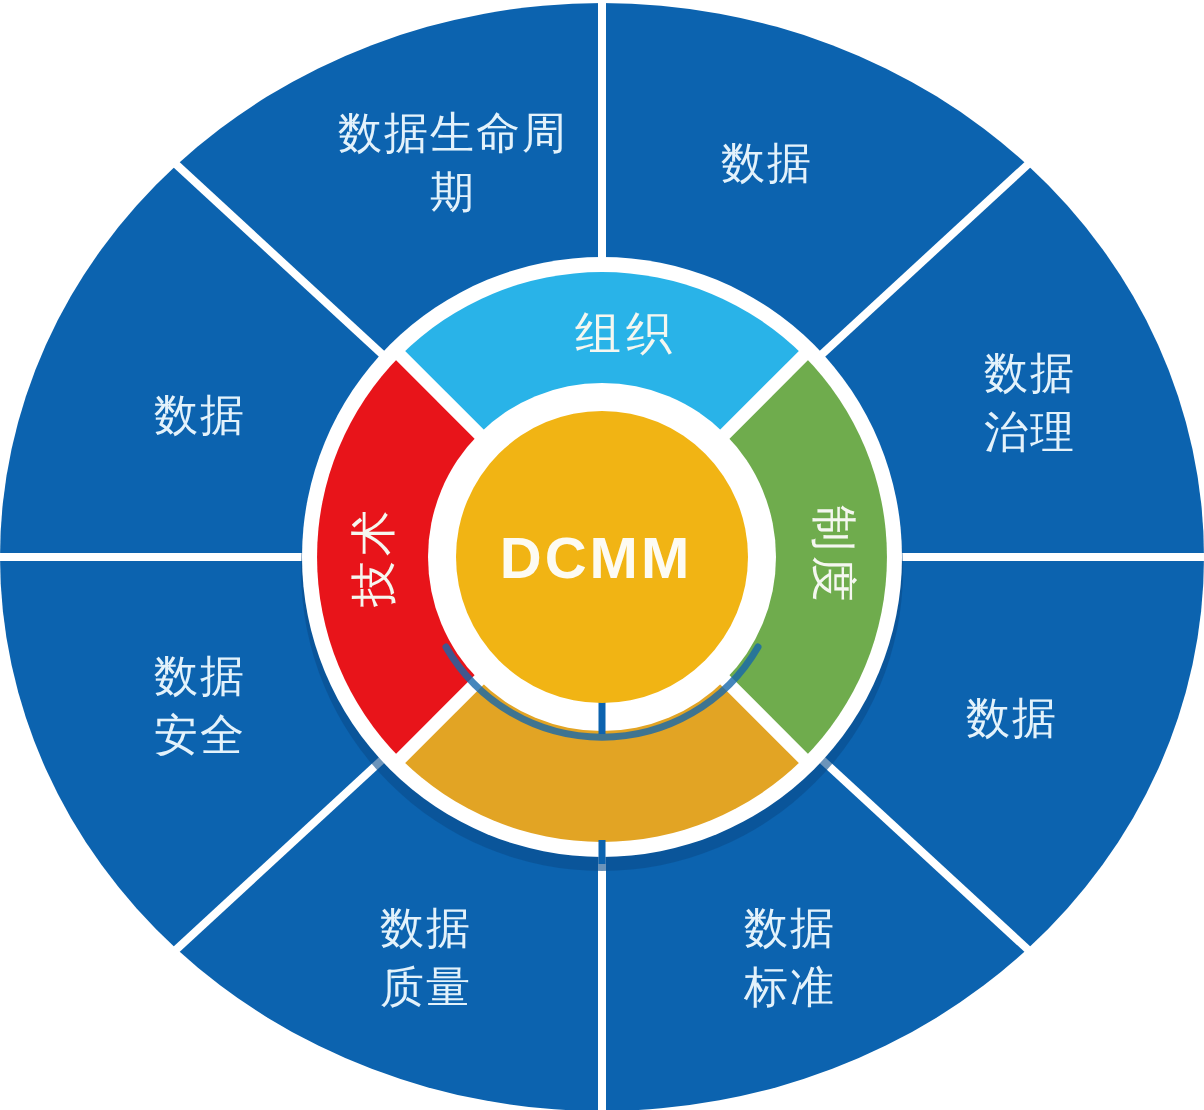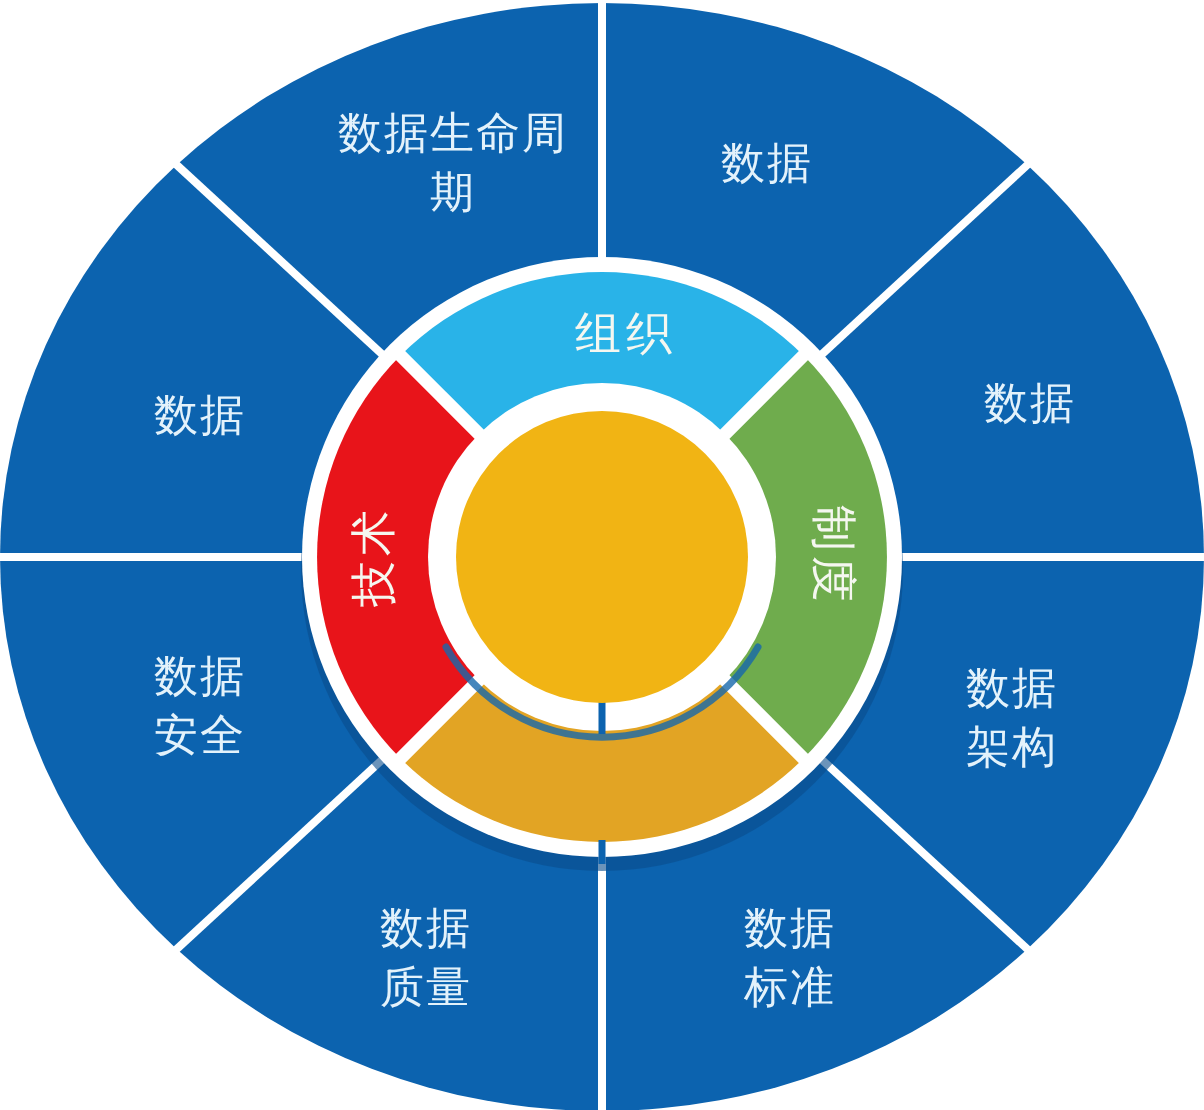--- a/index.html
+++ b/index.html
@@ -81,25 +81,25 @@
     <span>数据生命周</span>
     <span>期</span>
   </div>
 
   <div class="lbl outer-lbl" style="left:767px;top:163px;">
     <span>数据</span>
   </div>
 
   <div class="lbl outer-lbl" style="left:1030px;top:403px;">
     <span>数据</span>
+    <span>治理</span>
   </div>
 
   <div class="lbl outer-lbl" style="left:1012px;top:718px;">
     <span>数据</span>
-    <span>架构</span>
   </div>
 
   <div class="lbl outer-lbl" style="left:790px;top:958px;">
     <span>数据</span>
     <span>标准</span>
   </div>
 
   <div class="lbl outer-lbl" style="left:426px;top:958px;">
     <span>数据</span>
     <span>质量</span>
@@ -114,14 +114,15 @@
     <span>数据</span>
   </div>
 
   <div class="lbl inner-lbl" style="left:626px;top:334px;">组织</div>
 
   <div class="lbl inner-lbl rot-right" style="left:833px;top:556px;">制度</div>
 
 
   <div class="lbl inner-lbl rot-left" style="left:374px;top:556px;">技术</div>
 
+  <div class="lbl dcmm-lbl" style="left:596px;top:557px;">DCMM</div>
 
 </div>
 
 </body></html>

